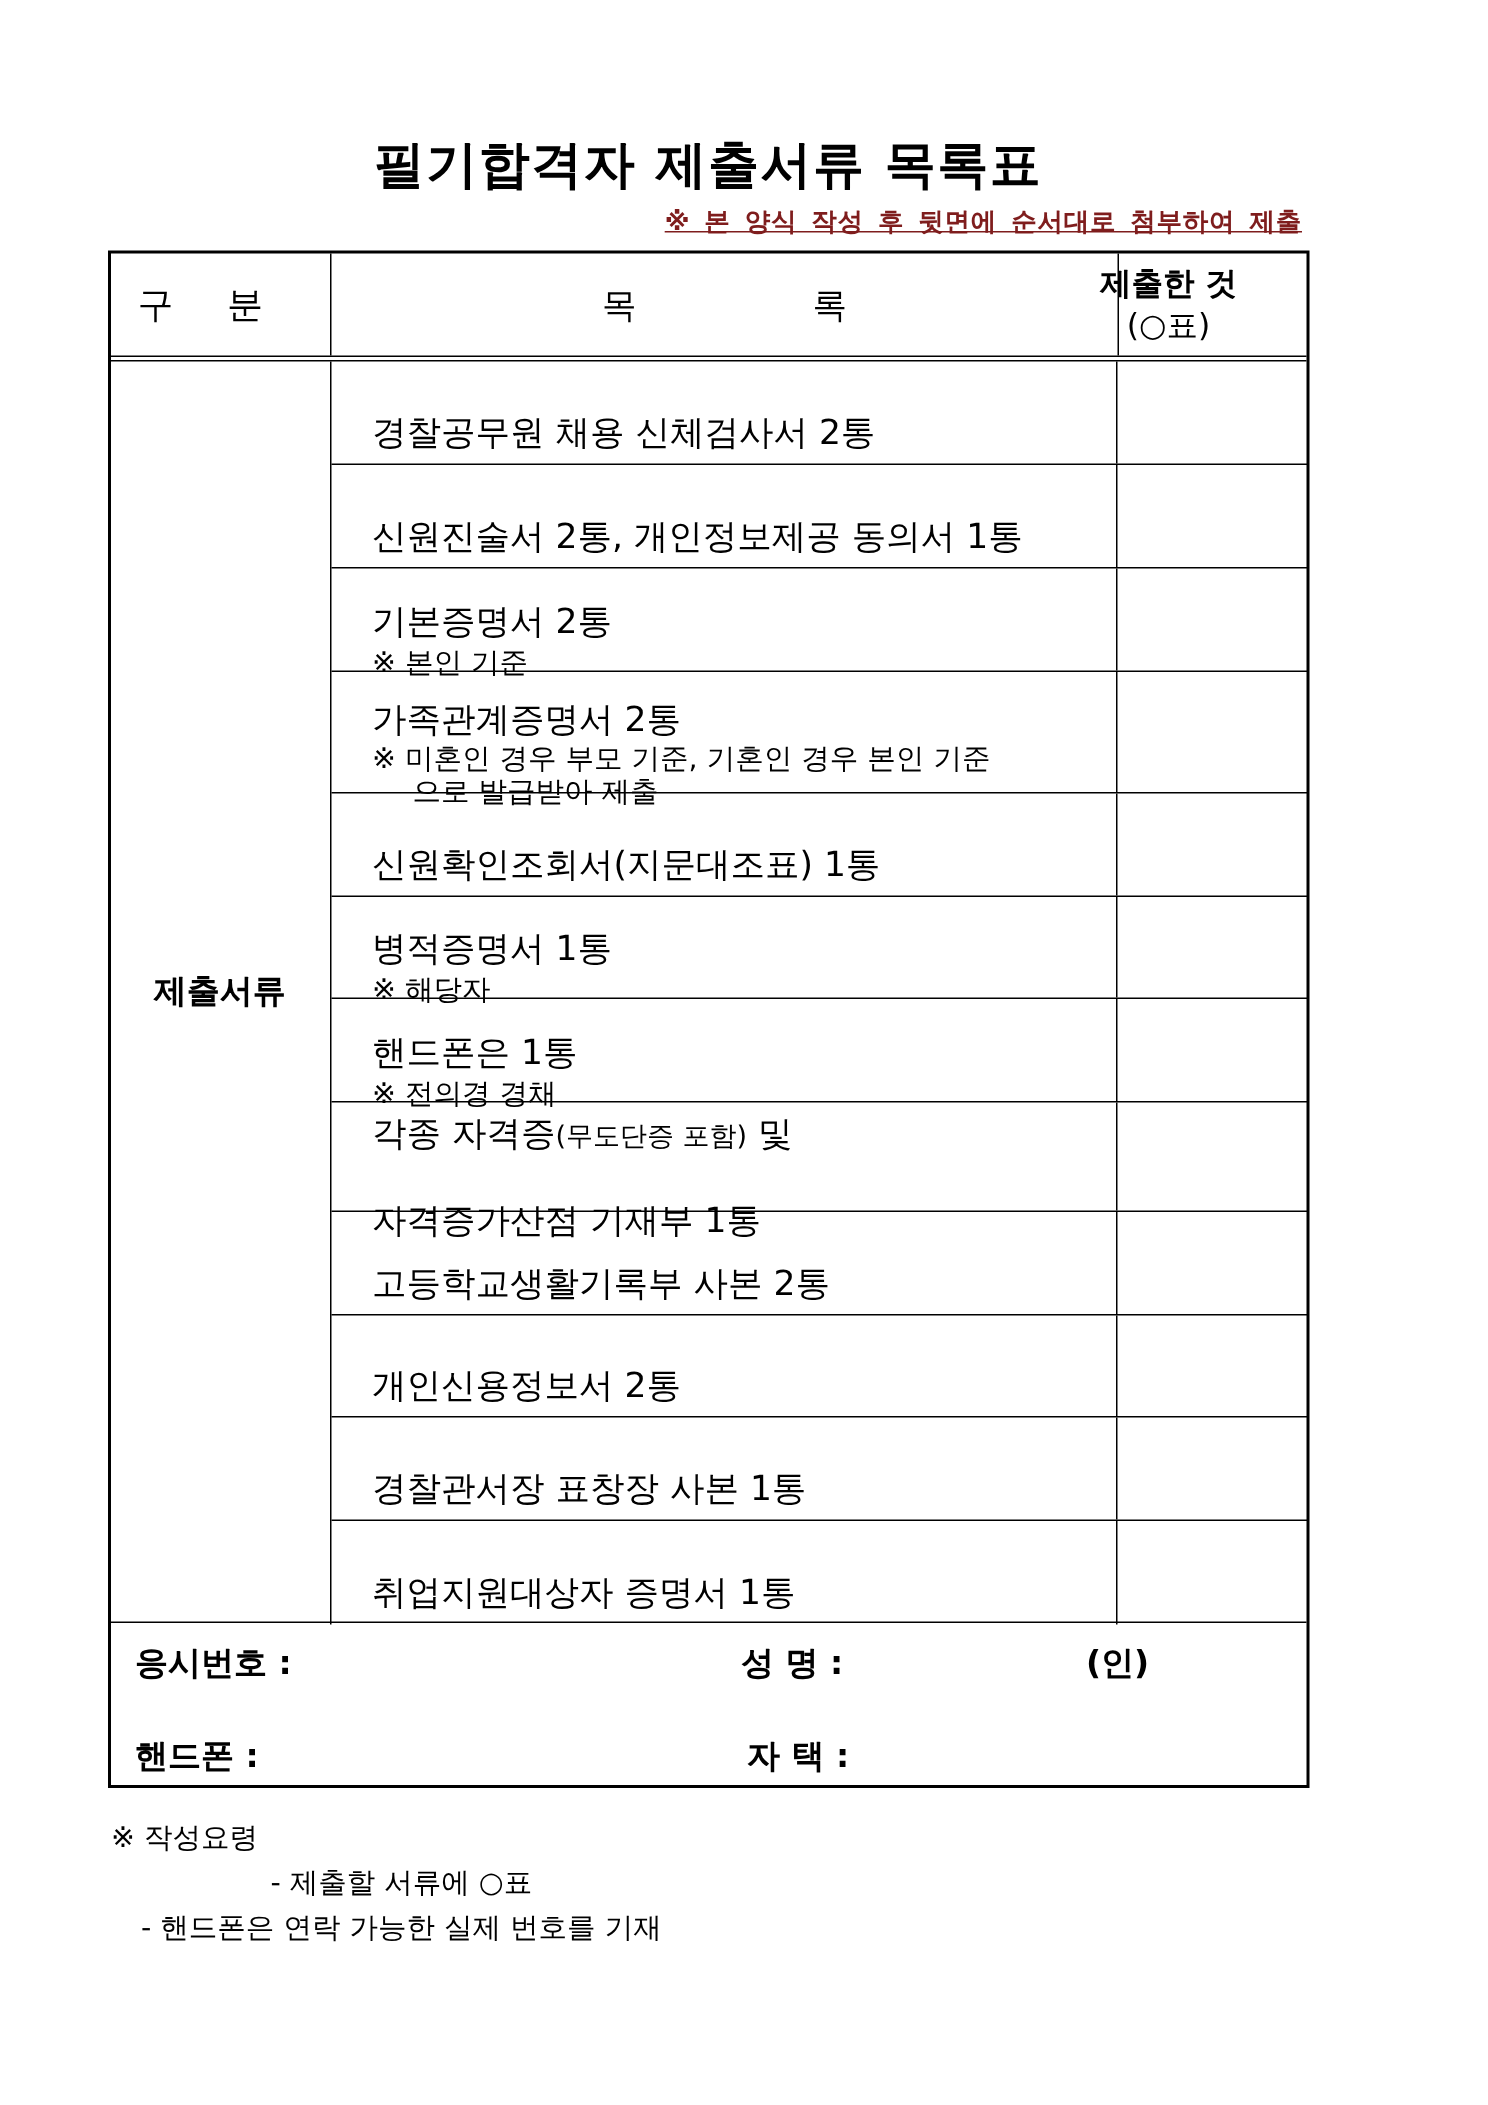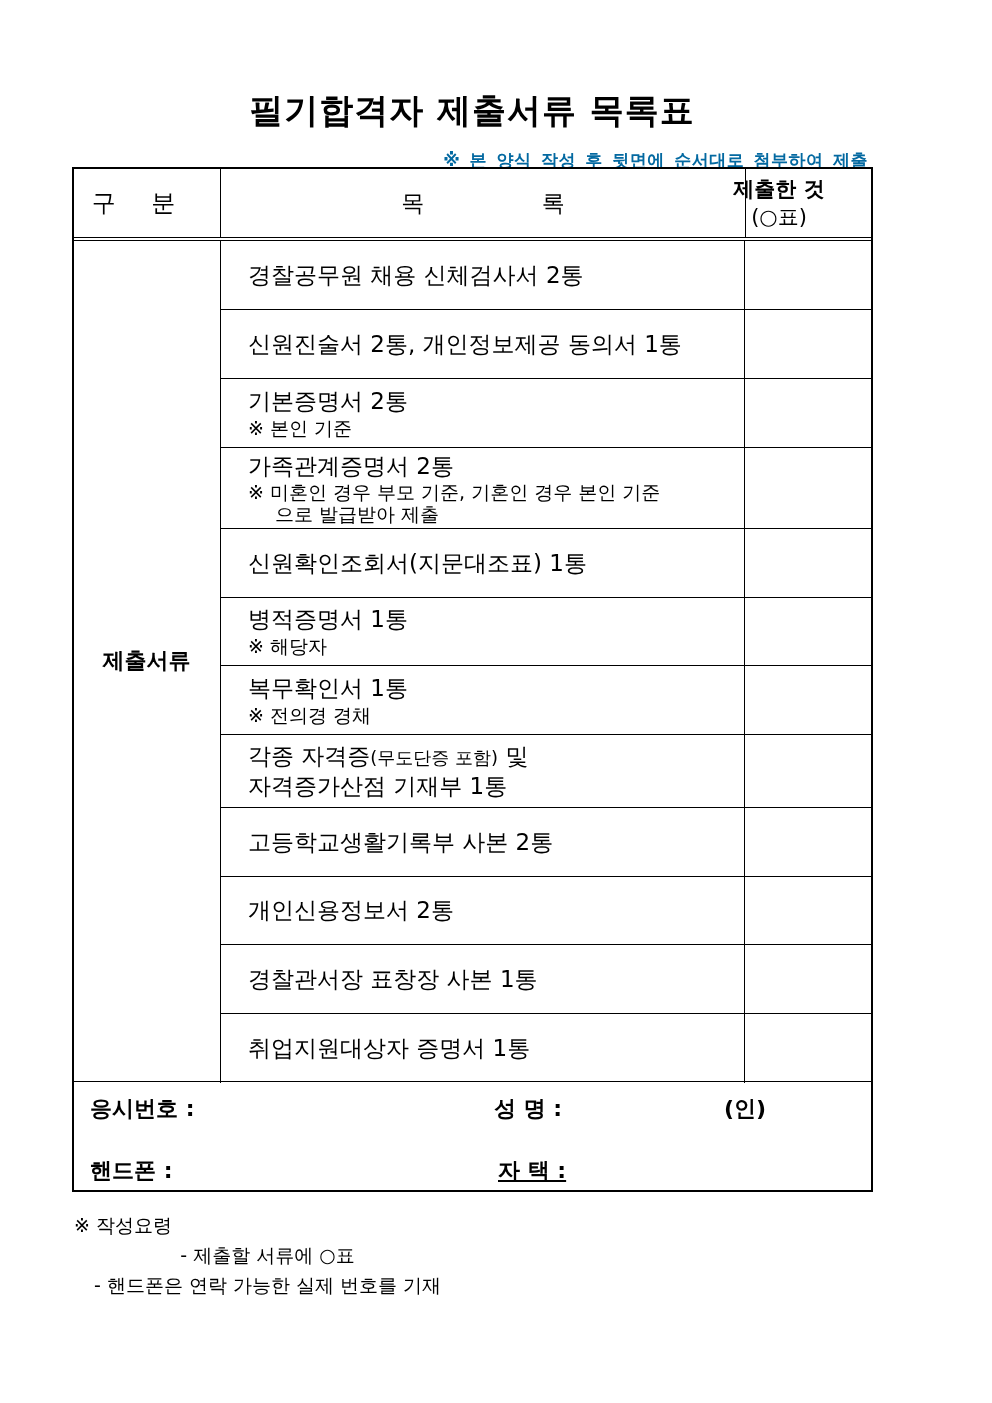--- a/index.html
+++ b/index.html
@@ -7,22 +7,22 @@
     width: 992px; height: 1403px; position: relative; overflow: hidden;
     font-family: "DejaVu Sans", "Liberation Sans", sans-serif;
     color: #000;
   }
   .title {
     position: absolute; left: 0; width: 944px; top: 88px;
     text-align: center; font-size: 34px; font-weight: bold;
     letter-spacing: 1px; line-height: 44px;
   }
   .subnote {
-    position: absolute; right: 124px; top: 149px;
-    font-size: 17px; font-weight: bold; color: #0369a1;
+    position: absolute; right: 124px; top: 137px;
+    font-size: 17px; font-weight: bold; color: #7f1d1d;
     text-decoration: underline; line-height: 22px; letter-spacing: 0.5px;
     word-spacing: 3px;
   }
   .table {
     position: absolute; left: 72px; top: 167px; width: 797px;
     border: 2px solid #000; box-sizing: content-box;
   }
   .hdr {
     position: relative; height: 68px; border-bottom: 1px solid #000;
   }
@@ -47,21 +47,21 @@
   .rows { position: absolute; left: 146px; top: 0; width: 651px; border-left: 1px solid #000; }
   .row { position: relative; border-bottom: 1px solid #000; box-sizing: border-box; }
   .row:last-child { border-bottom: none; }
   .row .txt {
     position: absolute; left: 0; top: 0; width: 524px; height: 100%;
     box-sizing: border-box; padding-left: 27px;
     display: flex; flex-direction: column; justify-content: center;
     border-right: 1px solid #000;
   }
   .row .chk { position: absolute; left: 525px; top: 0; width: 126px; height: 100%; }
-  .main { font-size: 23px; line-height: 29px; }
+  .main { font-size: 23px; line-height: 29px; margin-top: 28px; }
   .main .small { font-size: 18px; }
   .note { font-size: 19px; line-height: 24px; }
   .note2 { font-size: 19px; line-height: 22px; }
   .note2 .cont { padding-left: 27px; display: block; }
   .footer {
     position: relative; height: 108px; border-top: 1px solid #000;
     font-size: 22px; font-weight: bold;
   }
   .footer .f { position: absolute; }
   .guide { position: absolute; left: 74px; top: 1210px; font-size: 19px; line-height: 30px; }
@@ -131,21 +131,21 @@
       <div class="row" style="height:68px">
         <div class="txt">
           <span class="main">병적증명서 1통</span>
           <span class="note">※ 해당자</span>
         </div>
         <div class="chk"></div>
       </div>
 
       <div class="row" style="height:69px">
         <div class="txt">
-          <span class="main">복무확인서 1통</span>
+          <span class="main">핸드폰은 1통</span>
           <span class="note">※ 전의경 경채</span>
         </div>
         <div class="chk"></div>
       </div>
 
       <div class="row" style="height:73px">
         <div class="txt">
           <span class="main"><span>각종 자격증</span><span class="small">(무도단증 포함)</span><span> 및</span></span>
           <span class="main">자격증가산점 기재부 1통</span>
         </div>
@@ -184,21 +184,21 @@
   </div>
 
   <div class="footer">
     <span class="f" style="left:16px; top:12px;">응시번호 :</span>
     <span class="f" style="left:145px; top:12px; width:250px; height:28px;"></span>
     <span class="f" style="left:420px; top:12px;">성 명 :</span>
     <span class="f" style="left:510px; top:12px; width:135px; height:28px;"></span>
     <span class="f" style="left:650px; top:12px;">(인)</span>
     <span class="f" style="left:16px; top:74px;">핸드폰 :</span>
     <span class="f" style="left:120px; top:74px; width:280px; height:28px;"></span>
-    <span class="f" style="left:424px; top:74px;text-decoration:underline;">자 택 :</span>
+    <span class="f" style="left:424px; top:74px;">자 택 :</span>
     <span class="f" style="left:520px; top:74px; width:260px; height:28px;"></span>
   </div>
 </div>
 
 <div class="guide">
   <div>※ 작성요령</div>
   <div class="item">- 제출할 서류에 ○표</div>
   <div class="item">- 핸드폰은 연락 가능한 실제 번호를 기재</div>
 </div>
 

